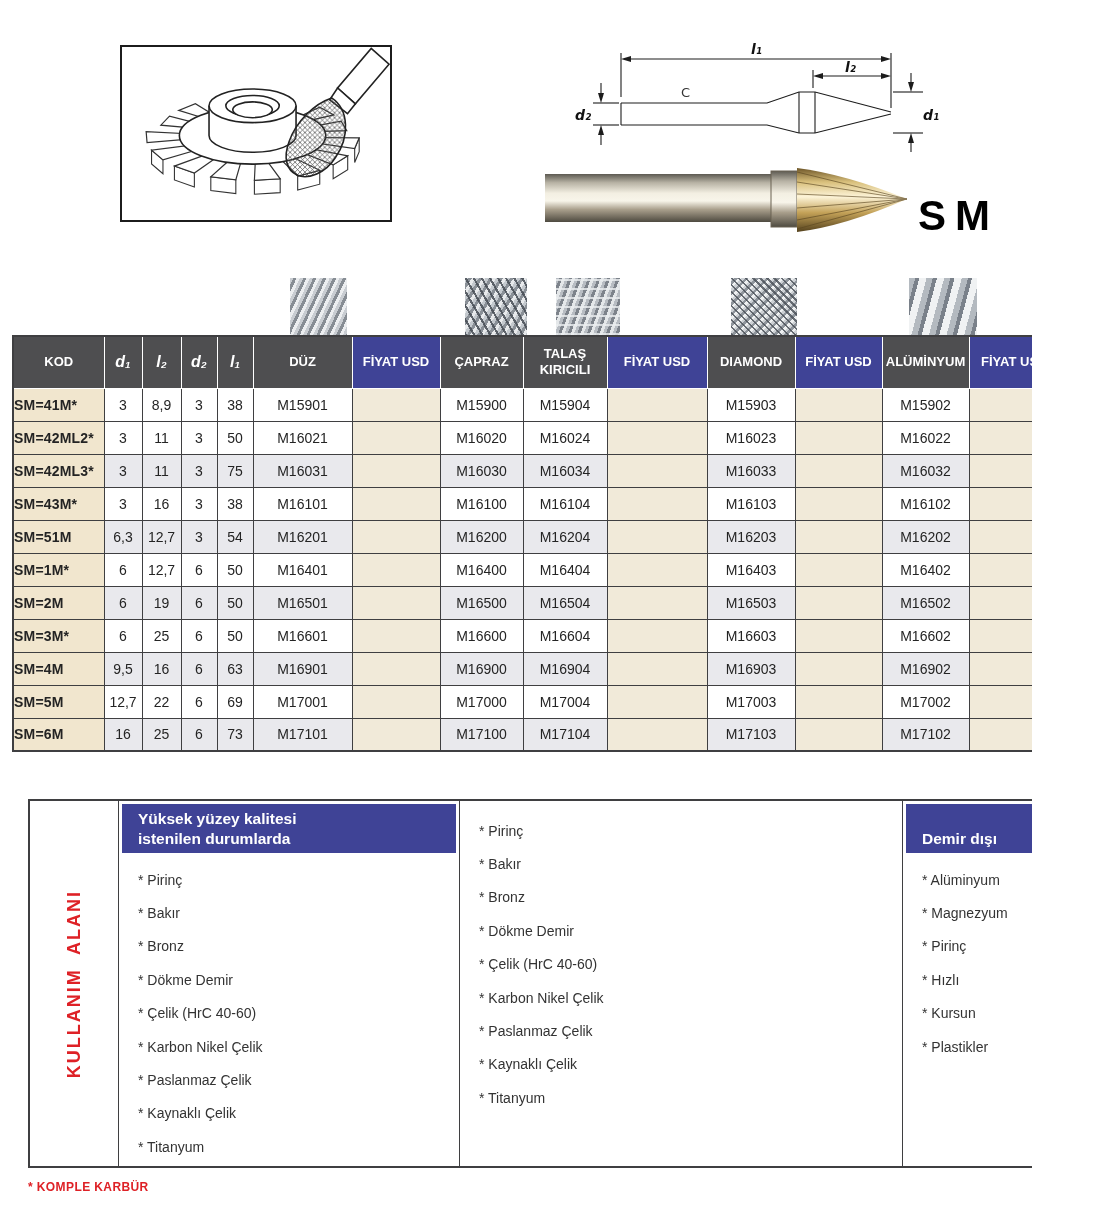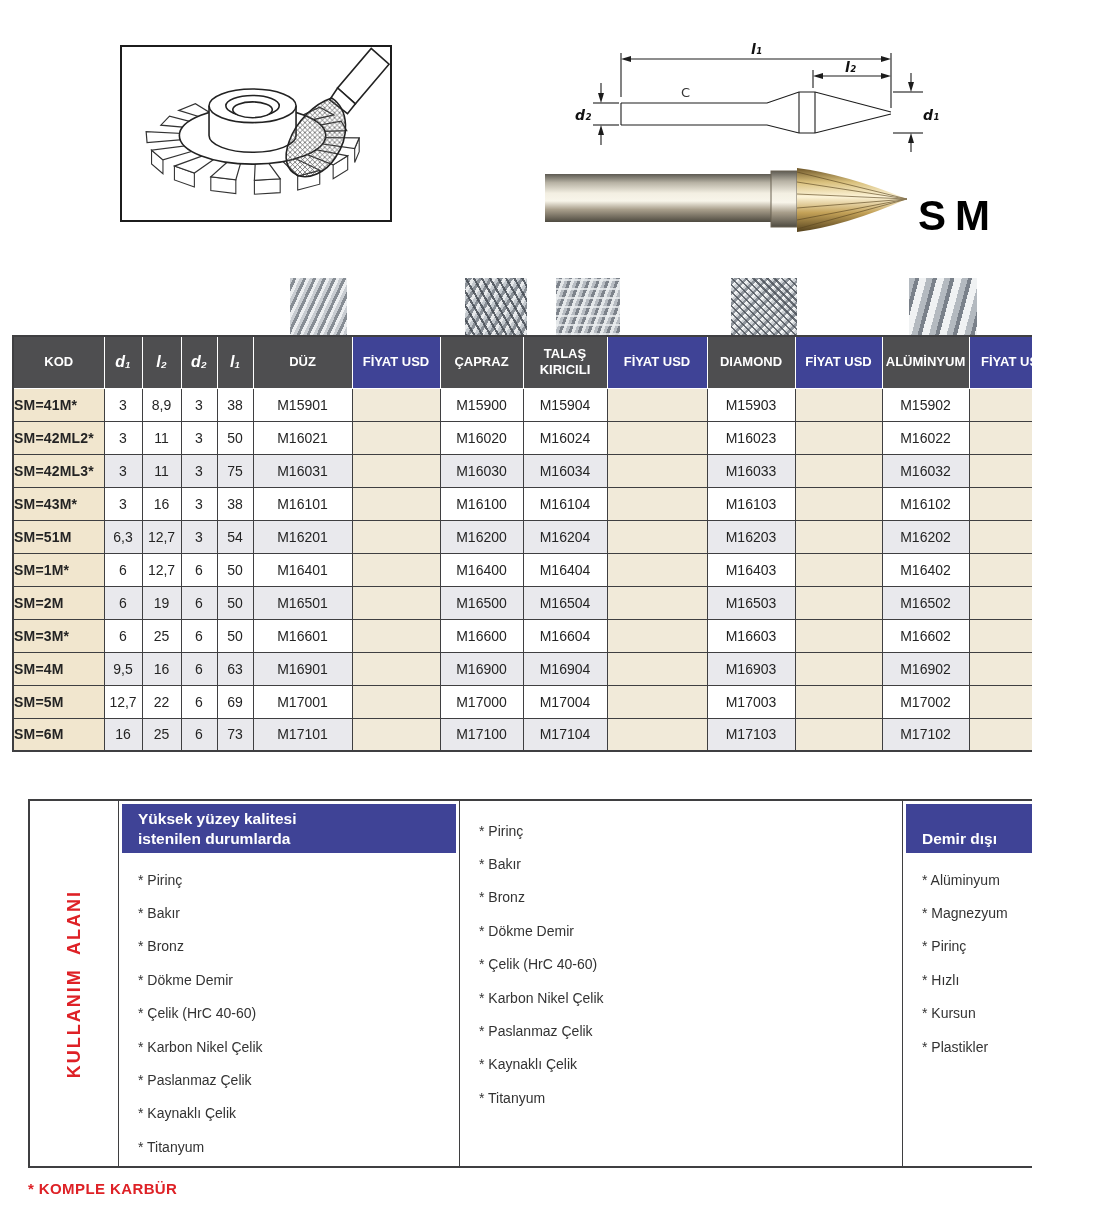--- a/index.html
+++ b/index.html
@@ -62,21 +62,21 @@
         color:var(--brand-red);font-weight:bold;font-size:18px;letter-spacing:2px;}
   .usage-head{background:var(--accent-blue);color:#fff;font-weight:bold;font-size:15.5px;
         height:49px;display:flex;align-items:center;padding-left:16px;line-height:1.25;}
   .usage-head span{display:block;}
   .uh-narrow span{max-width:195px;}
   .uh-mini span{max-width:115px;margin-top:40px;}
   .usage ul{list-style:none;padding:10px 0 0 16px;}
   .usage li{height:33.4px;font-size:14px;color:#333;display:flex;align-items:center;}
 
   .footnote{position:absolute;left:28px;top:1180px;color:var(--brand-red);
-            font-weight:bold;font-size:15px;letter-spacing:.4px;}
+            font-weight:bold;font-size:12px;letter-spacing:.4px;}
 </style>
 </head>
 <body>
 
 <div class="page">
 
   <div class="illus">
     <svg viewBox="0 0 271 172">
       <defs>
         <pattern id="xh" width="5" height="5" patternUnits="userSpaceOnUse">

